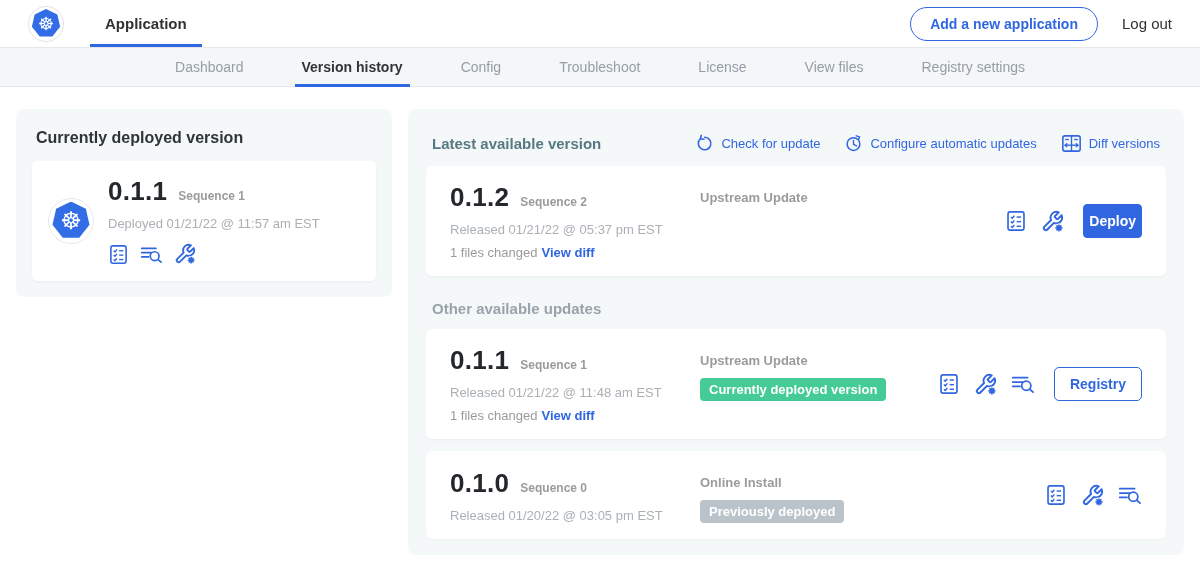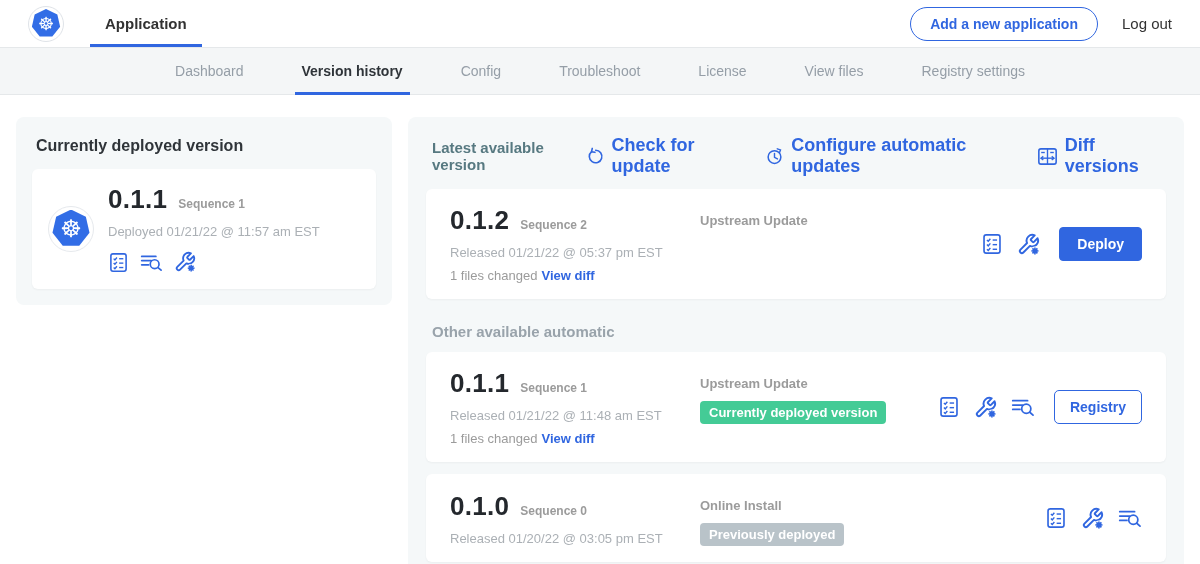--- a/index.html
+++ b/index.html
@@ -20,21 +20,21 @@
   .topbar-tabs{display:flex;margin-left:26px;}
   .topbar-tab{position:relative;display:flex;align-items:center;padding:4px 15px;font-size:15px;
     font-weight:500;color:var(--text-dark);cursor:pointer;}
   .topbar-tab.active{font-weight:700;}
   .topbar-tab.active::after{content:"";position:absolute;left:0;right:0;bottom:0;height:3px;background:var(--accent);}
   .topbar-right{margin-left:auto;display:flex;align-items:center;gap:24px;}
   .pill-btn{border:1px solid var(--accent);color:var(--accent);background:#fff;border-radius:17px;
     padding:8px 19px;font-size:14px;font-weight:700;cursor:pointer;font-family:inherit;}
   .logout{font-size:15px;font-weight:500;color:var(--text-dark);cursor:pointer;}
   
-  .subnav{height:48px;background:var(--subnav-bg);border-top:1px solid var(--border);
+  .subnav{height:40px;background:var(--subnav-bg);border-top:1px solid var(--border);
     border-bottom:1px solid var(--border);display:flex;justify-content:center;}
   .subnav-tab{position:relative;display:flex;align-items:center;padding:0 29px;font-size:14px;
     color:#959ea7;cursor:pointer;}
   .subnav-tab.active{color:#2f3439;font-weight:700;}
   .subnav-tab.active::after{content:"";position:absolute;left:22px;right:22px;bottom:-1px;height:3px;background:var(--accent);}
   
   .main{display:flex;align-items:flex-start;gap:16px;padding:22px 16px 0;}
   .panel{background:var(--panel-bg);border-radius:8px;}
   .deployed-panel{width:376px;flex:0 0 auto;padding:14px 16px 16px;}
   .panel-title{font-size:16px;font-weight:700;color:#2f3439;margin:6px 4px 14px;}
@@ -43,38 +43,38 @@
   .deployed-card .k8s-logo{width:46px;height:46px;border:1px solid #e6e9ed;}
   .deployed-card .k8s-hept{width:38px;height:38px;font-size:24px;}
   .version-row{display:flex;align-items:baseline;gap:11px;}
   .version-number{font-size:26px;font-weight:700;color:#24282d;letter-spacing:.3px;}
   .sequence{font-size:12px;font-weight:600;color:var(--text-gray);}
   .date-line{margin-top:9px;font-size:13px;font-weight:500;color:var(--text-light);}
   .icon-row{margin-top:12px;display:flex;align-items:center;gap:11px;color:var(--accent);}
   .icon{display:inline-flex;cursor:pointer;color:var(--accent);}
   
   .versions-panel{flex:1;padding:14px 18px 16px;}
-  .versions-header{display:flex;align-items:center;justify-content:space-between;margin:4px 6px 2px;}
+  .versions-header{display:flex;align-items:center;justify-content:space-between;margin:10px 6px 2px;}
   .versions-title{font-size:15px;font-weight:600;color:var(--slate-title);}
   .header-actions{display:flex;align-items:center;gap:24px;}
-  .action-link{display:flex;align-items:center;gap:7px;color:var(--accent);font-size:18px;
-    font-weight:700;cursor:pointer;justify-content:flex-end;}
+  .action-link{display:flex;align-items:center;gap:7px;color:var(--accent);font-size:13px;
+    font-weight:400;cursor:pointer;justify-content:flex-end;}
   .version-card{margin-top:12px;display:flex;align-items:center;padding:16px 24px;}
   .col-version{width:250px;flex:0 0 auto;}
   .files-row{margin-top:8px;font-size:13px;color:var(--text-gray);display:flex;gap:4px;}
   .view-diff{color:var(--accent);font-weight:700;cursor:pointer;}
   .col-source{flex:1;align-self:flex-start;padding-top:8px;}
   .source-label{font-size:13px;font-weight:700;color:var(--text-gray);}
   .badge{display:inline-block;margin-top:10px;padding:4px 9px;border-radius:4px;color:#fff;
     font-size:13px;font-weight:700;}
   .badge.green{background:var(--success-badge);}
   .badge.gray{background:var(--neutral-badge);}
   .col-actions{display:flex;align-items:center;gap:14px;}
   .btn-primary{margin-left:5px;background:var(--accent);border:1px solid var(--accent);color:#fff;
-    font-size:14px;font-weight:700;padding:8px 17px;border-radius:4px;cursor:pointer;font-family:inherit;}
+    font-size:14px;font-weight:700;padding:8px 5px;border-radius:4px;cursor:pointer;font-family:inherit;}
   .btn-outline{margin-left:5px;background:#fff;border:1px solid var(--accent);color:var(--accent);
     font-size:14px;font-weight:700;padding:8px 15px;border-radius:5px;cursor:pointer;font-family:inherit;}
   .other-title{margin:24px 6px 0;font-size:15px;font-weight:600;color:#99a3ab;}
   svg{display:block;}
 </style>
 </head>
 <body>
 
 <svg width="0" height="0" style="position:absolute">
   <defs>
@@ -254,21 +254,21 @@
           </span>
         <span class="icon">
             <svg width="23" height="23" viewBox="0 0 24 24">
               <use href="#ic-wrench"></use>
             </svg>
           </span>
         <button class="btn-primary">Deploy</button>
       </div>
     </div>
 
-    <h3 class="other-title">Other available automatic</h3>
+    <h3 class="other-title">Other available updates</h3>
 
     <div class="white-card version-card">
       <div class="col-version">
         <div class="version-row">
           <span class="version-number">0.1.1</span>
           <span class="sequence">Sequence 1</span>
         </div>
         <div class="date-line">Released 01/21/22 @ 11:48 am EST</div>
         <div class="files-row">
           <span>1 files changed</span>

